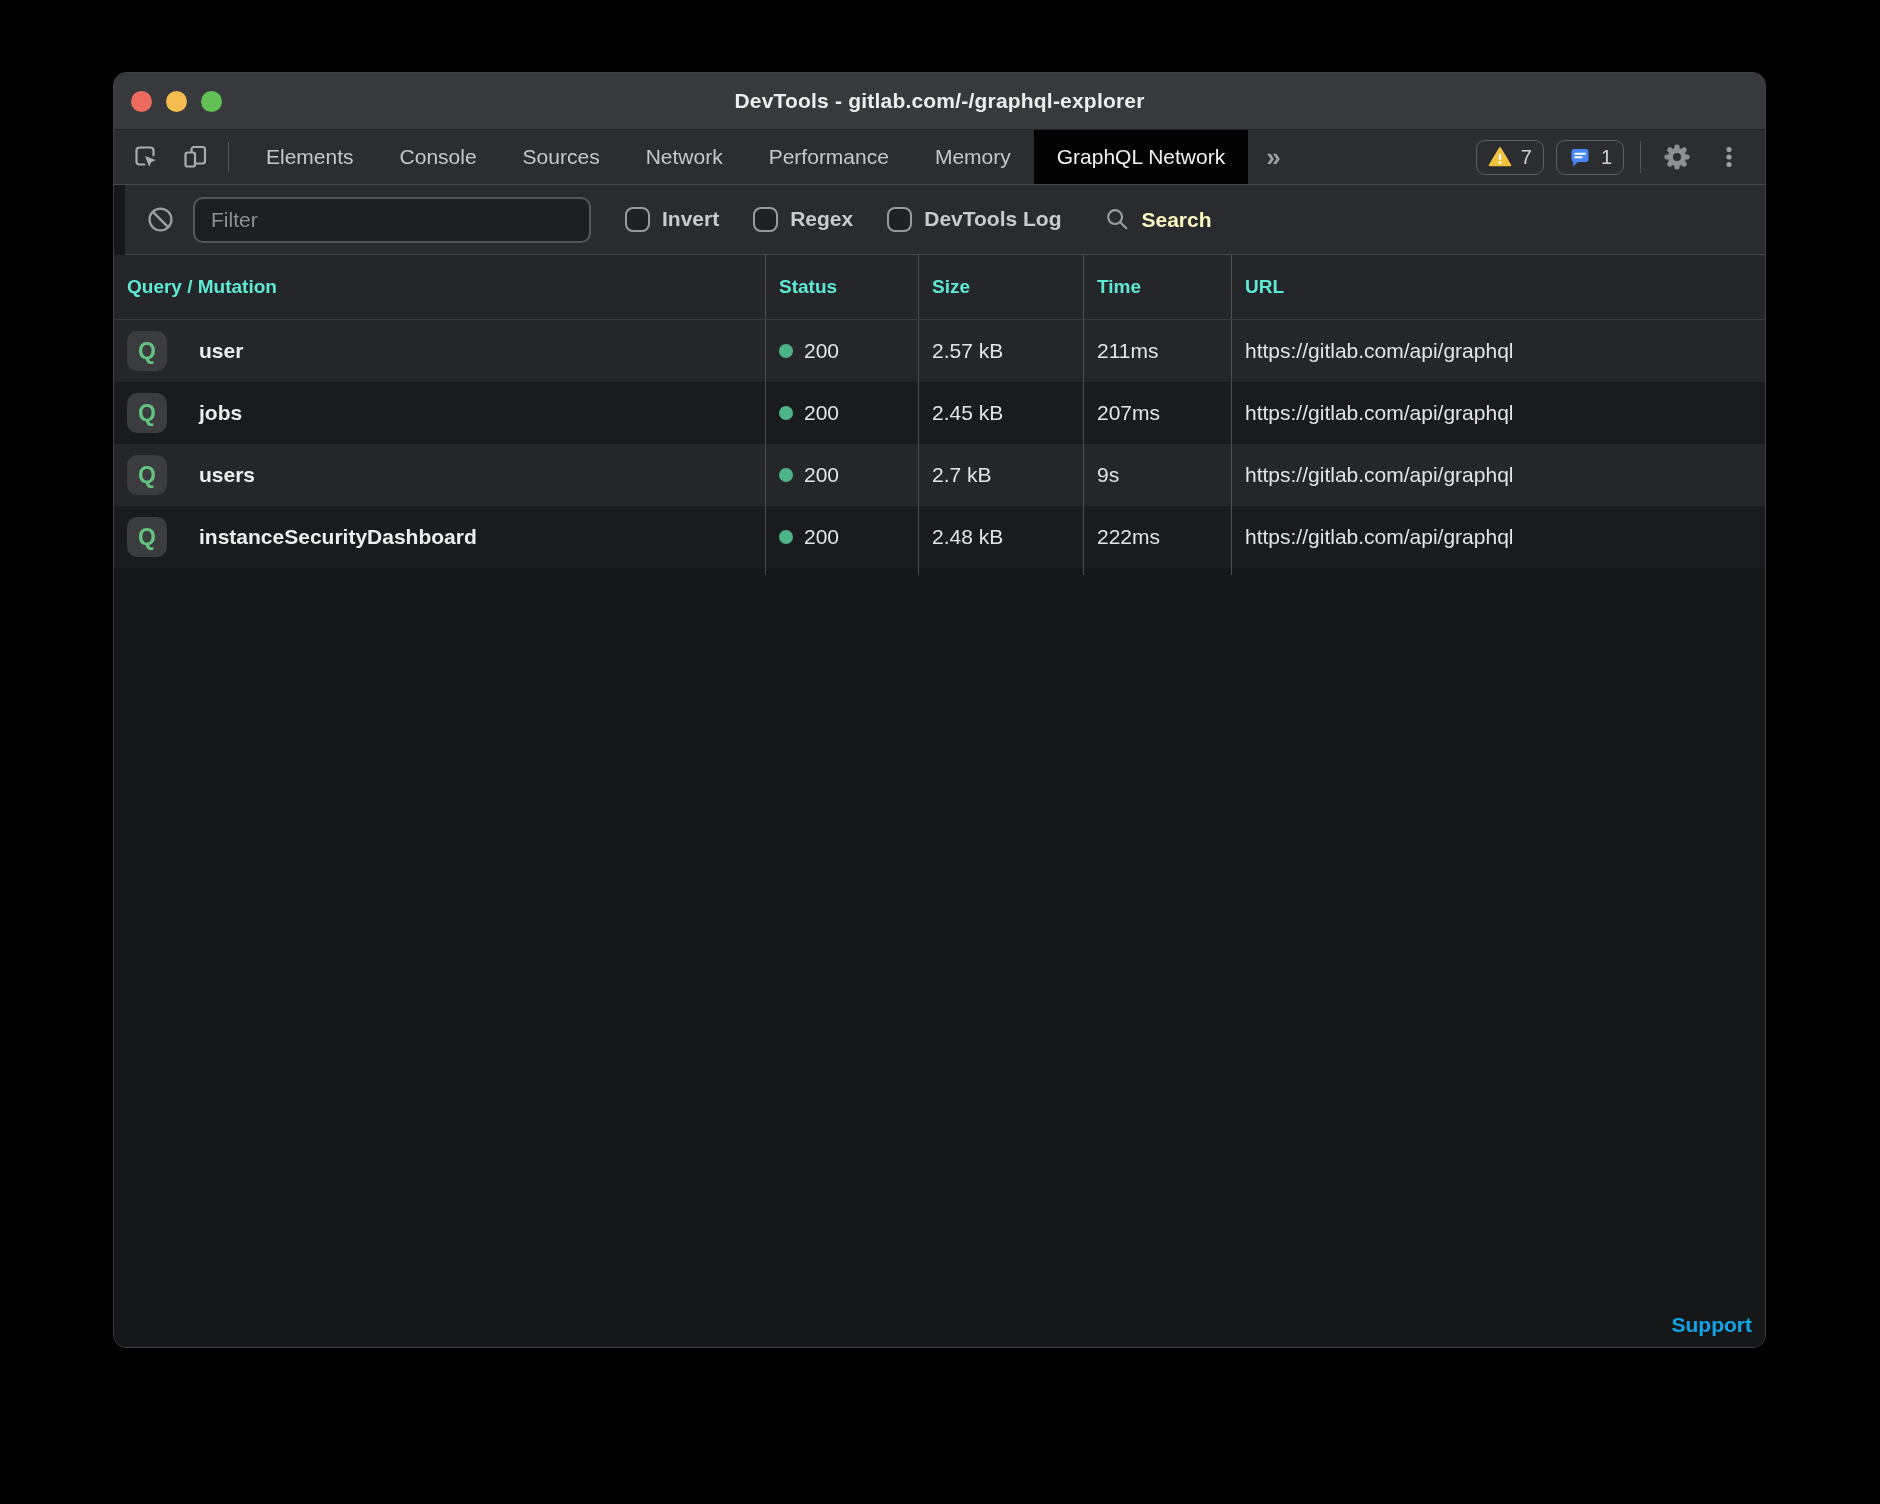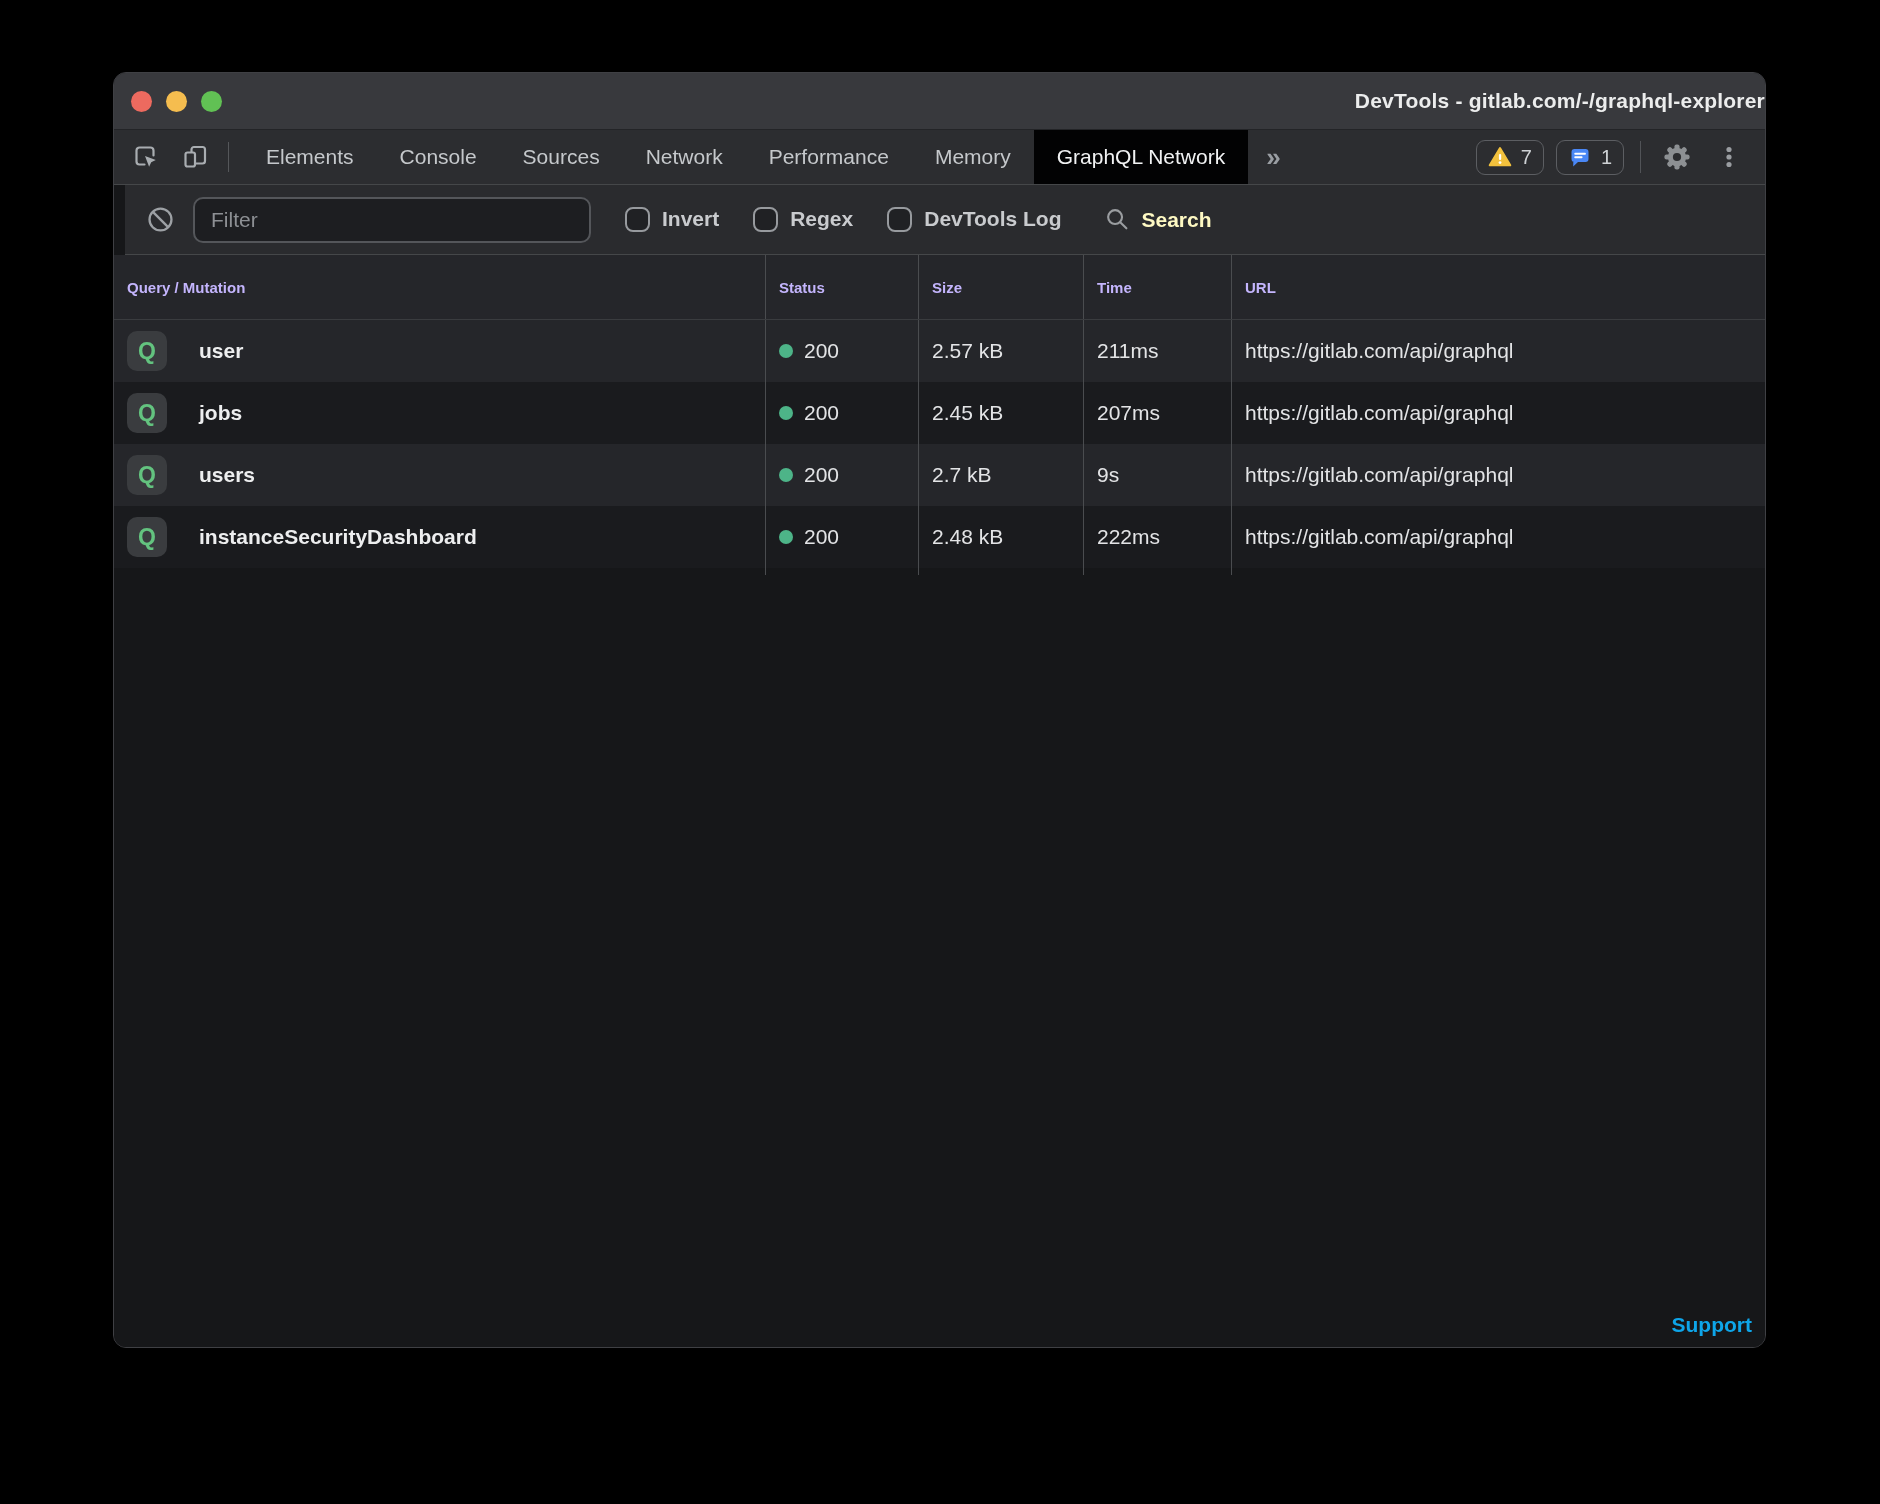--- a/index.html
+++ b/index.html
@@ -17,21 +17,21 @@
   .titlebar {
     height: 57px; background: #38393d; border-bottom: 1px solid #232427;
     display: flex; align-items: center; position: relative; flex: none;
   }
   .traffic { display: flex; gap: 14px; position: absolute; left: 17px; top: 18px; }
   .traffic span { width: 21px; height: 21px; border-radius: 50%; display: block; }
   .tl-red    { background: var(--traffic-red); }
   .tl-yellow { background: var(--traffic-yellow); }
   .tl-green  { background: var(--traffic-green); }
   .win-title {
-    width: 100%; text-align: right; color: #eceded; font-size: 21px; font-weight: bold;
+    width: 100%; text-align: center; color: #eceded; font-size: 21px; font-weight: bold;
     letter-spacing: .2px;
   }
 
   
   .tabbar {
     height: 55px; background: #2c2d30; border-bottom: 1px solid #454749;
     display: flex; align-items: stretch; flex: none;
   }
   .icon-btn { display: flex; align-items: center; justify-content: center; }
   .inspect-btn { width: 56px; padding-left: 8px; }
@@ -77,21 +77,21 @@
   .chk-label { margin-left: 12px; color: #c9cbce; font-size: 21px; font-weight: bold; white-space: nowrap; }
   .search-group { display: flex; align-items: center; margin-left: 42px; }
   .search-label { margin-left: 11px; color: #fef9c3; font-size: 21px; font-weight: bold; }
 
   
   .grid-row { display: grid; grid-template-columns: 651px 153px 165px 148px 1fr; }
   .grid-row > div { border-left: 1px solid #4a4c4f; display: flex; align-items: center; overflow: hidden; }
   .grid-row > div:first-child { border-left: none; }
 
   .thead { height: 65px; background: #25262a; border-bottom: 1px solid #3a3c3f; flex: none; }
-  .thead > div { color: #c4b5fd; font-size: 15px; font-weight: bold; padding-left: 13px; white-space: nowrap; text-align: center; }
+  .thead > div { color: #5eead4; font-size: 19px; font-weight: bold; padding-left: 13px; white-space: nowrap; text-align: center; }
 
   .trow { height: 62px; flex: none; cursor: default; }
   .trow:nth-of-type(odd)  { background: #25262a; }
   .trow:nth-of-type(even) { background: #1a1b1e; }
   .trow > div { padding-left: 13px; white-space: nowrap; }
 
   .q-badge {
     width: 40px; height: 40px; border-radius: 10px; background: #3a3c3f; flex: none;
     display: flex; align-items: center; justify-content: center;
     color: var(--query-badge-green); font-size: 23px; font-weight: bold;

